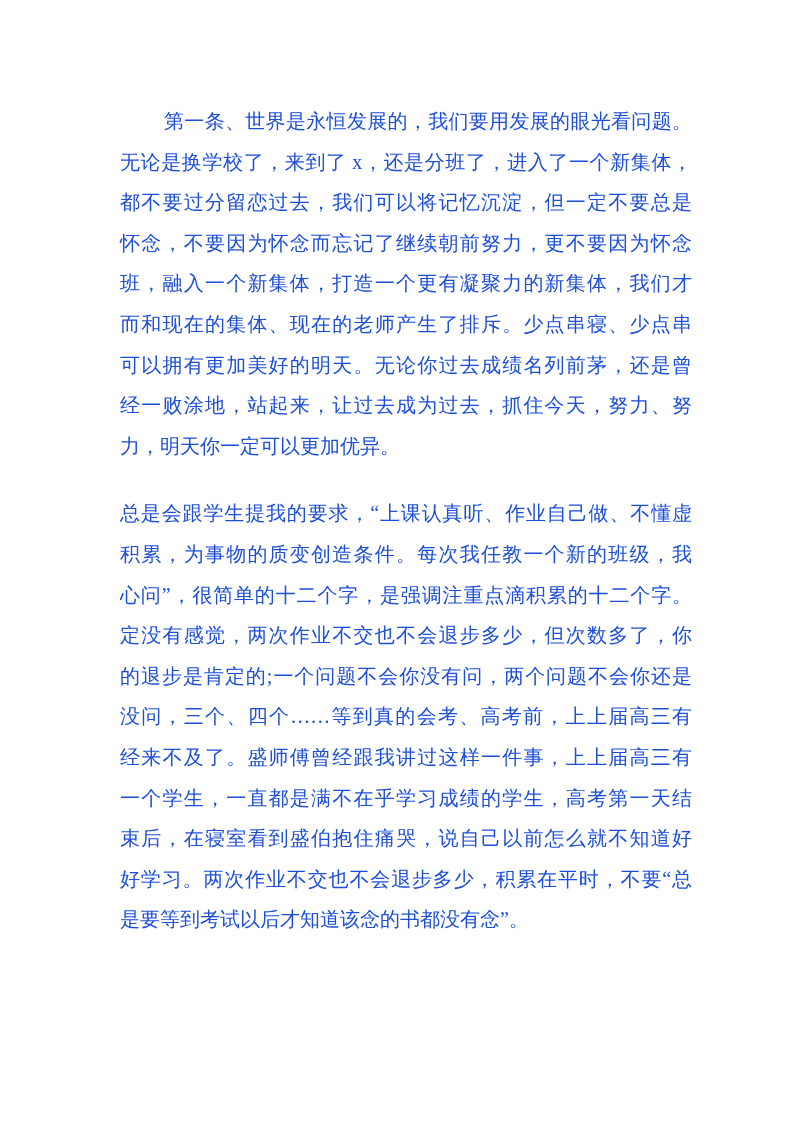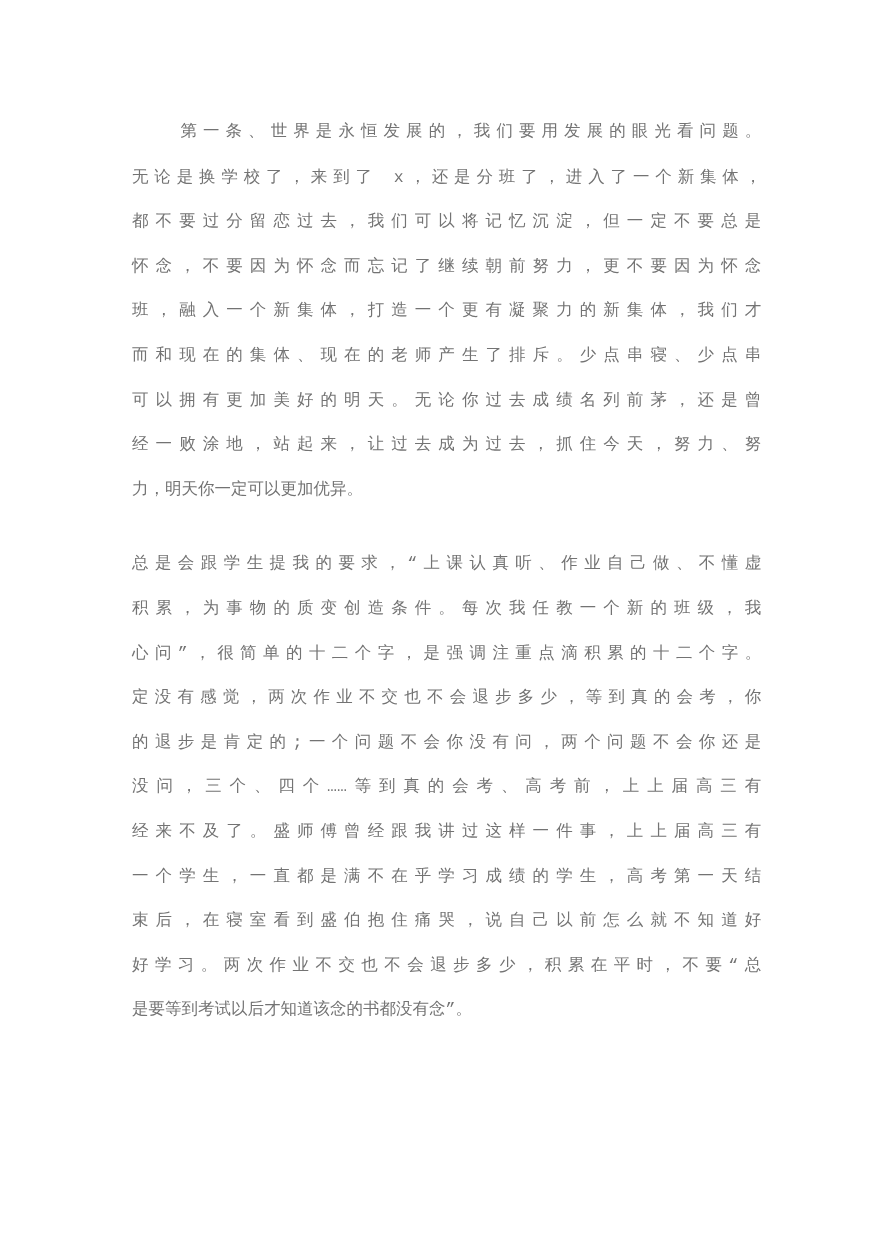--- a/index.html
+++ b/index.html
@@ -1,20 +1,20 @@
 <!DOCTYPE html>
 <html><head>
 <meta charset="utf-8">
 <style>
   html, body { margin: 0; padding: 0; background: #ffffff; }
   body { width: 800px; height: 1132px; position: relative; overflow: hidden; }
   .page {
     position: absolute; left: 120px; top: 101px; width: 572px;
-    font-family: Liberation Mono, monospace;
-    font-size: 15px; color: #737373; line-height: 40.6px;
+    font-family: Liberation Serif, serif;
+    font-size: 20px; color: #1d4ed8; line-height: 40.6px;
   }
   .para { margin: 0; text-align: justify; text-align-last: left; }
   .line { display: block; white-space: nowrap; text-align-last: justify; text-align: justify; width: 572px; }
   .line.last { text-align-last: left; }
   .line.indent { padding-left: 44px; width: 528px; }
   .gap { height: 27px; }
 </style>
 </head>
 <body>
 
@@ -28,21 +28,21 @@
     <span class="line">而和现在的集体、现在的老师产生了排斥。少点串寝、少点串</span>
     <span class="line">可以拥有更加美好的明天。无论你过去成绩名列前茅，还是曾</span>
     <span class="line">经一败涂地，站起来，让过去成为过去，抓住今天，努力、努</span>
     <span class="line last">力，明天你一定可以更加优异。</span>
   </div>
   <div class="gap"></div>
   <div class="para">
     <span class="line">总是会跟学生提我的要求，“上课认真听、作业自己做、不懂虚</span>
     <span class="line">积累，为事物的质变创造条件。每次我任教一个新的班级，我</span>
     <span class="line">心问”，很简单的十二个字，是强调注重点滴积累的十二个字。</span>
-    <span class="line">定没有感觉，两次作业不交也不会退步多少，等到真的会考，你</span>
+    <span class="line">定没有感觉，两次作业不交也不会退步多少，但次数多了，你</span>
     <span class="line">的退步是肯定的;一个问题不会你没有问，两个问题不会你还是</span>
     <span class="line">没问，三个、四个……等到真的会考、高考前，上上届高三有</span>
     <span class="line">经来不及了。盛师傅曾经跟我讲过这样一件事，上上届高三有</span>
     <span class="line">一个学生，一直都是满不在乎学习成绩的学生，高考第一天结</span>
     <span class="line">束后，在寝室看到盛伯抱住痛哭，说自己以前怎么就不知道好</span>
     <span class="line">好学习。两次作业不交也不会退步多少，积累在平时，不要“总</span>
     <span class="line last">是要等到考试以后才知道该念的书都没有念”。</span>
   </div>
 </div>
 

